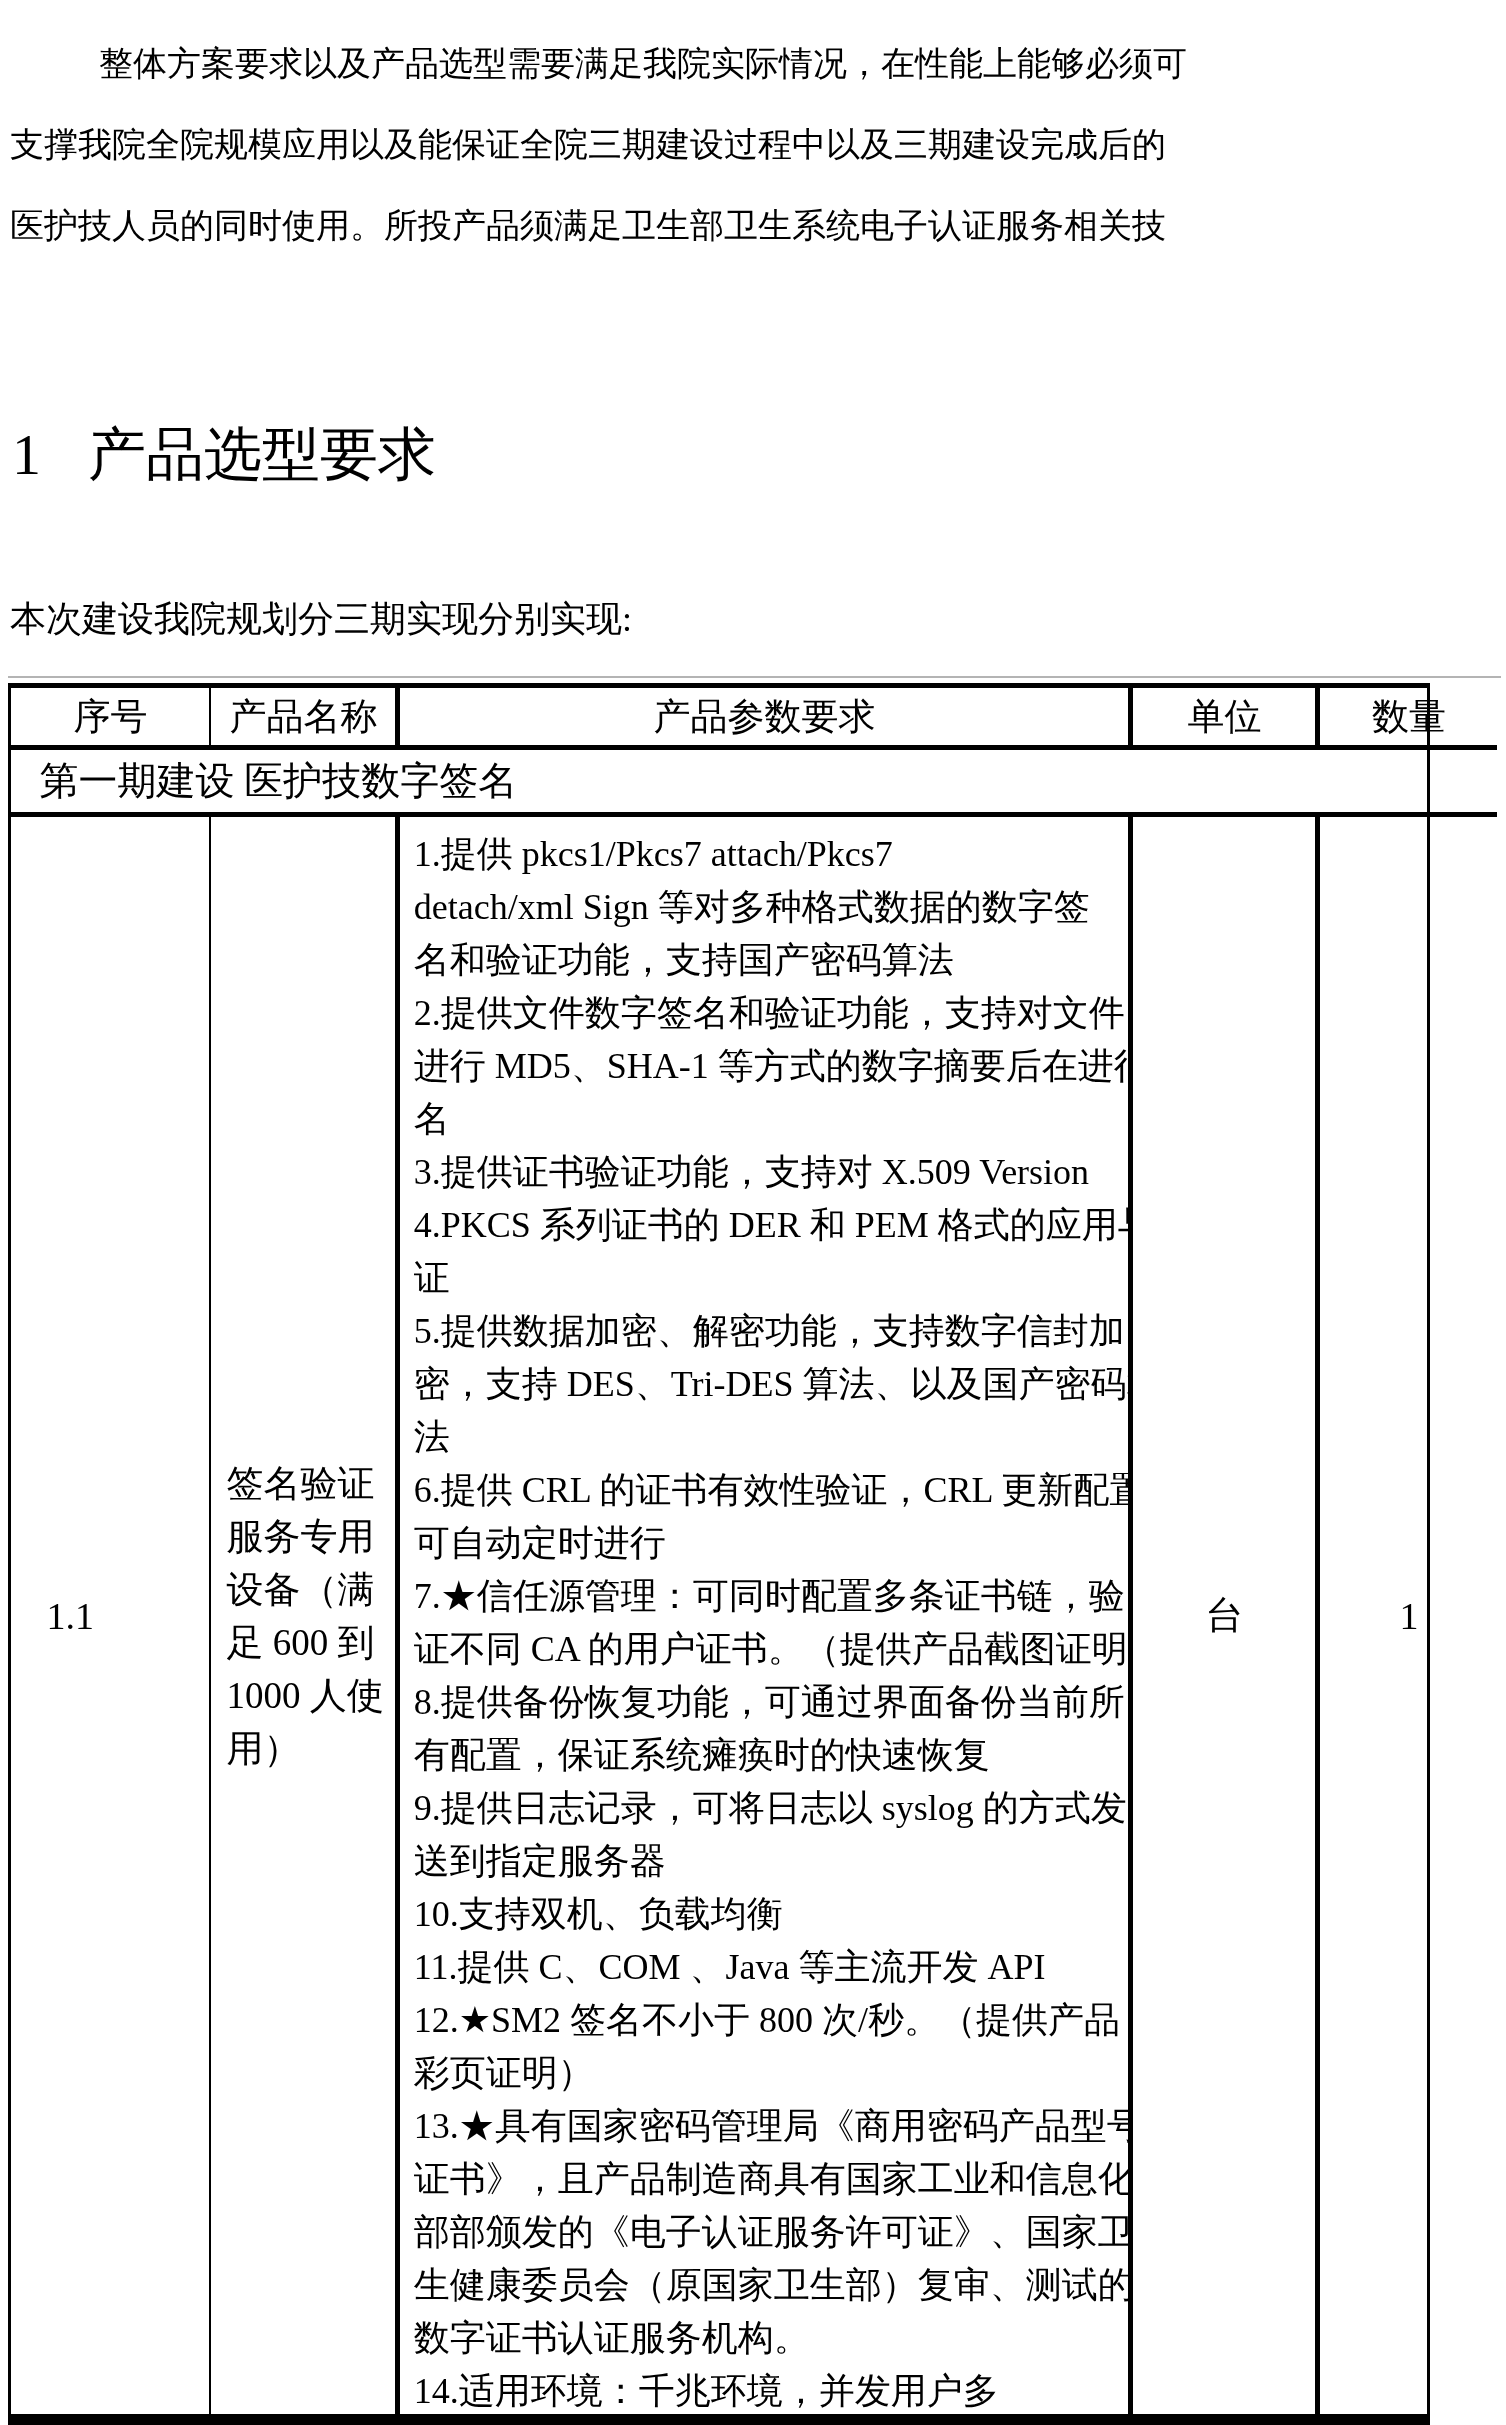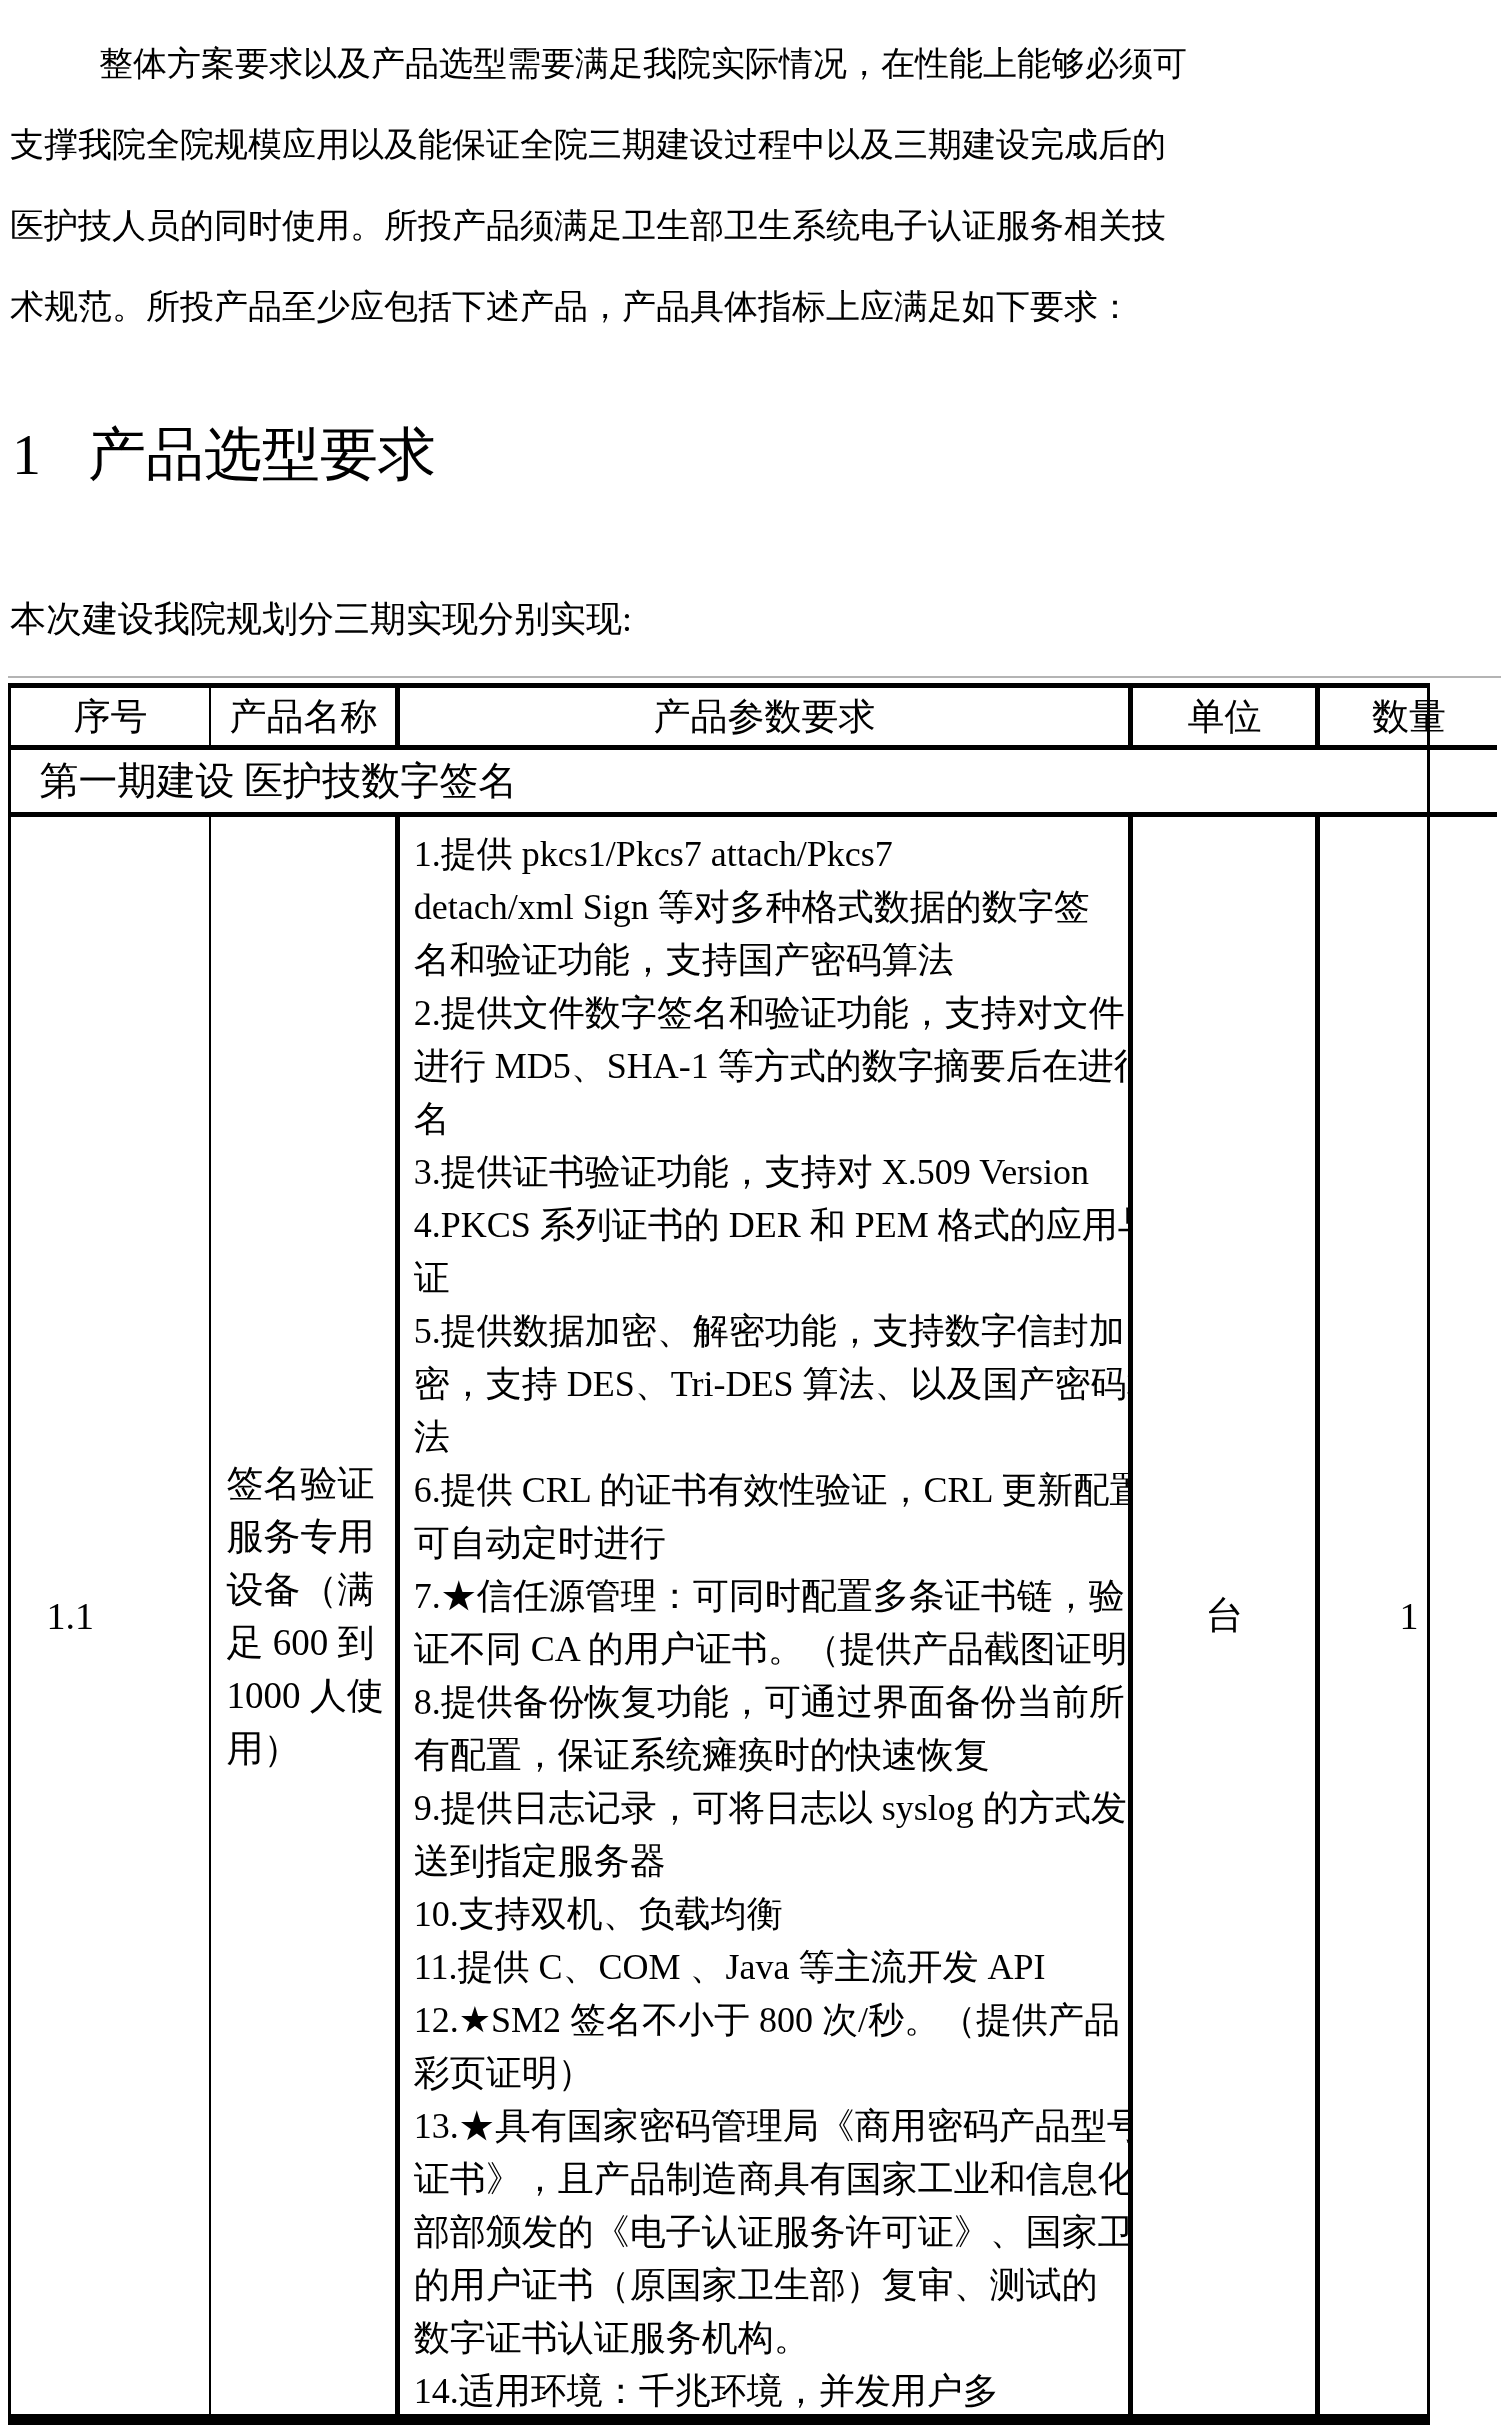--- a/index.html
+++ b/index.html
@@ -87,21 +87,20 @@
 </style>
 </head>
 <body>
 
 <div class="page">
 
   <div class="intro">
       <div class="line">整体方案要求以及产品选型需要满足我院实际情况，在性能上能够必须可</div>
       <div class="line">支撑我院全院规模应用以及能保证全院三期建设过程中以及三期建设完成后的</div>
       <div class="line">医护技人员的同时使用。所投产品须满足卫生部卫生系统电子认证服务相关技</div>
-      <div class="line">术规范。所投产品至少应包括下述产品，产品具体指标上应满足如下要求：</div>
     </div>
 
   <h1 class="heading">
     <span class="h-num">1</span><span class="h-text">产品选型要求</span>
   </h1>
 
   <div class="subtitle">本次建设我院规划分三期实现分别实现:</div>
 
   <div class="tbl">
 
@@ -143,21 +142,21 @@
         <div class="line">有配置，保证系统瘫痪时的快速恢复</div>
         <div class="line">9.提供日志记录，可将日志以 syslog 的方式发</div>
         <div class="line">送到指定服务器</div>
         <div class="line">10.支持双机、负载均衡</div>
         <div class="line">11.提供 C、COM 、Java 等主流开发 API</div>
         <div class="line">12.★SM2 签名不小于 800 次/秒。（提供产品</div>
         <div class="line">彩页证明）</div>
         <div class="line">13.★具有国家密码管理局《商用密码产品型号</div>
         <div class="line">证书》，且产品制造商具有国家工业和信息化</div>
         <div class="line">部部颁发的《电子认证服务许可证》、国家卫</div>
-        <div class="line">的用户证书（原国家卫生部）复审、测试的</div>
+        <div class="line">生健康委员会（原国家卫生部）复审、测试的</div>
         <div class="line">数字证书认证服务机构。</div>
         <div class="line">14.适用环境：千兆环境，并发用户多</div>
       </div>
     <div class="cell unit-cell vthick">台</div>
     <div class="cell qty-cell">1</div>
   </div>
 
 </div>
 
 

